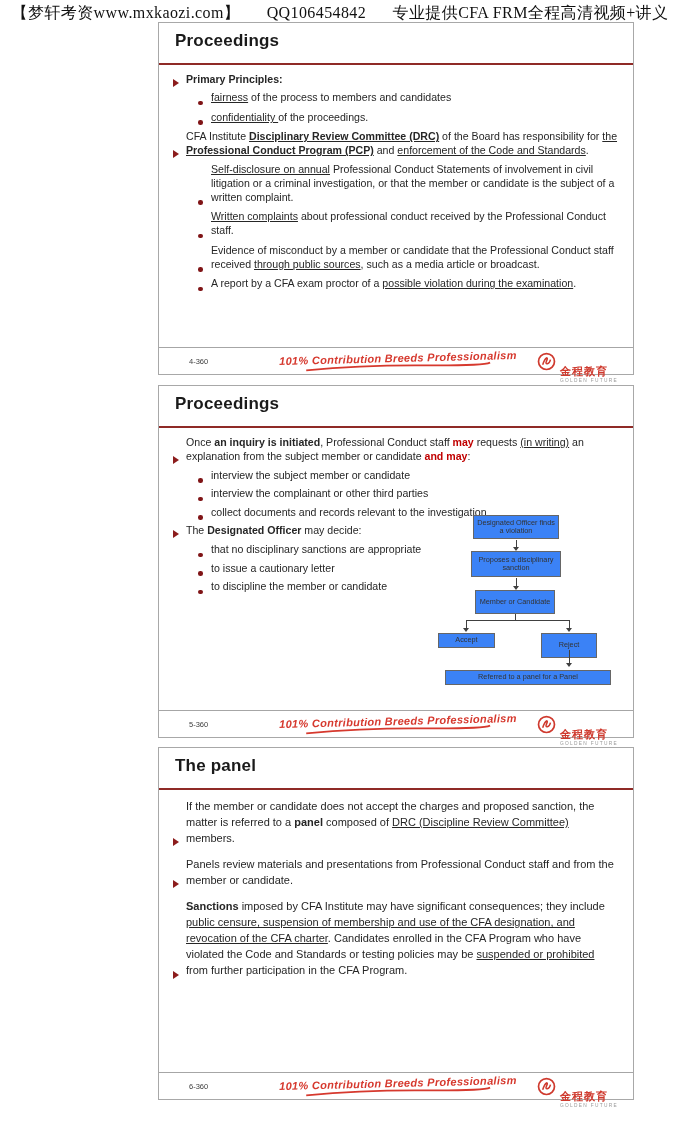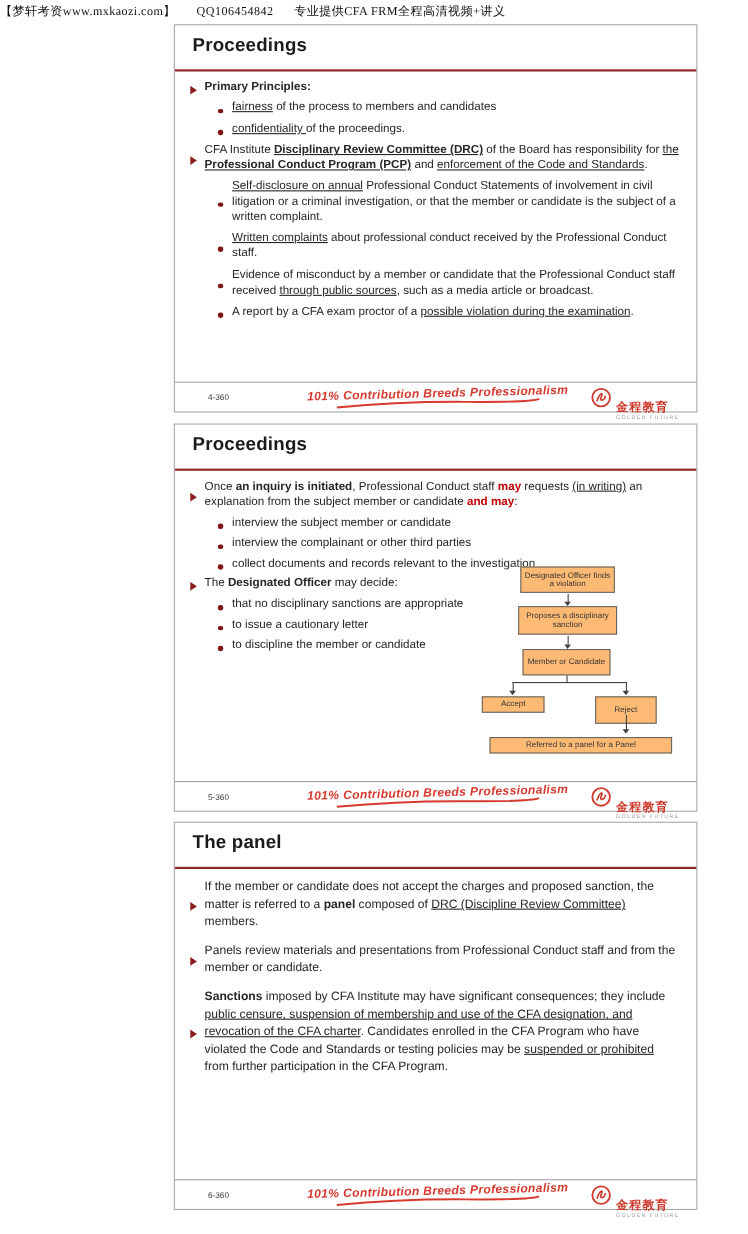--- a/index.html
+++ b/index.html
@@ -1,43 +1,43 @@
 <!DOCTYPE html>
 <html><head>
 <meta charset="utf-8">
 <style>
   html,body{margin:0;padding:0;background:#fff;}
   .canvas{position:relative;width:680px;height:1122px;background:#fff;overflow:hidden;
           font-family:"Liberation Sans","DejaVu Sans",sans-serif;color:#262626;}
-  .doc-header{position:absolute;top:3px;left:0;width:100%;text-align:left;
+  .doc-header{position:absolute;top:3px;left:0;width:100%;text-align:center;
               font-family:"Liberation Serif","DejaVu Serif",serif;
-              font-size:11px;color:#111;white-space:pre;letter-spacing:.4px;}
+              font-size:16px;color:#111;white-space:pre;letter-spacing:.4px;}
   .slide{position:absolute;left:158px;width:476px;height:353px;background:#fff;
          border:1px solid #a8a8a8;box-sizing:border-box;}
   .slide-title{position:absolute;top:8px;left:16px;margin:0;font-size:17px;font-weight:bold;
                color:#1a1a1a;letter-spacing:.2px;text-align:right;}
   .title-rule{position:absolute;top:40px;left:0;right:0;height:2px;background:#8f2a26;}
   .content{position:absolute;left:0;right:0;top:42px;bottom:27px;padding:8px 14px 0 14px;
            overflow:hidden;font-size:10.6px;line-height:1.32;}
-  .li{display:flex;align-items:center;}
+  .li{display:flex;align-items:flex-end;}
   .marker{flex:none;}
   .m1{width:0;height:0;border-top:4px solid transparent;border-bottom:4px solid transparent;
       border-left:6px solid #8c1c1c;margin:3.5px 7px 0 0;}
   .m2{width:4.5px;height:4.5px;border-radius:50%;background:#7f1416;margin:4.8px 8.5px 0 0;}
   .l2{padding-left:25px;}
   .s1 .l1{margin-bottom:4.5px;} .s1 .l2{margin-bottom:5.5px;}
   .s2 .l1{margin-bottom:5px;}   .s2 .l2{margin-bottom:4.5px;}
   .s3{font-size:11px;line-height:1.47;}
   .s3 .l1{margin-bottom:9.5px;}
   .txt .b{font-weight:bold;}
   .txt .u{text-decoration:underline;}
   .txt .r{color:#c00000;font-weight:bold;}
   
   .flow{position:absolute;left:270px;top:125px;width:200px;height:185px;}
-  .fbox{position:absolute;border:1px solid #666;background:#fdba74;display:flex;align-items:center;
+  .fbox{position:absolute;border:1px solid #666;background:#3b82f6;display:flex;align-items:center;
         justify-content:center;text-align:center;font-size:7.3px;line-height:1.15;color:#333;
         box-sizing:border-box;padding:1px;}
   .f1{left:44px;top:4px;width:86px;height:24px;}
   .f2{left:42px;top:40px;width:90px;height:26px;}
   .f3{left:46px;top:79px;width:80px;height:24px;}
   .f4{left:9px;top:122px;width:57px;height:15px;}
   .f5{left:112px;top:122px;width:56px;height:25px;}
   .f6{left:16px;top:159px;width:166px;height:15px;}
   .vline{position:absolute;width:1px;background:#404040;}
   .hline{position:absolute;height:1px;background:#404040;}

